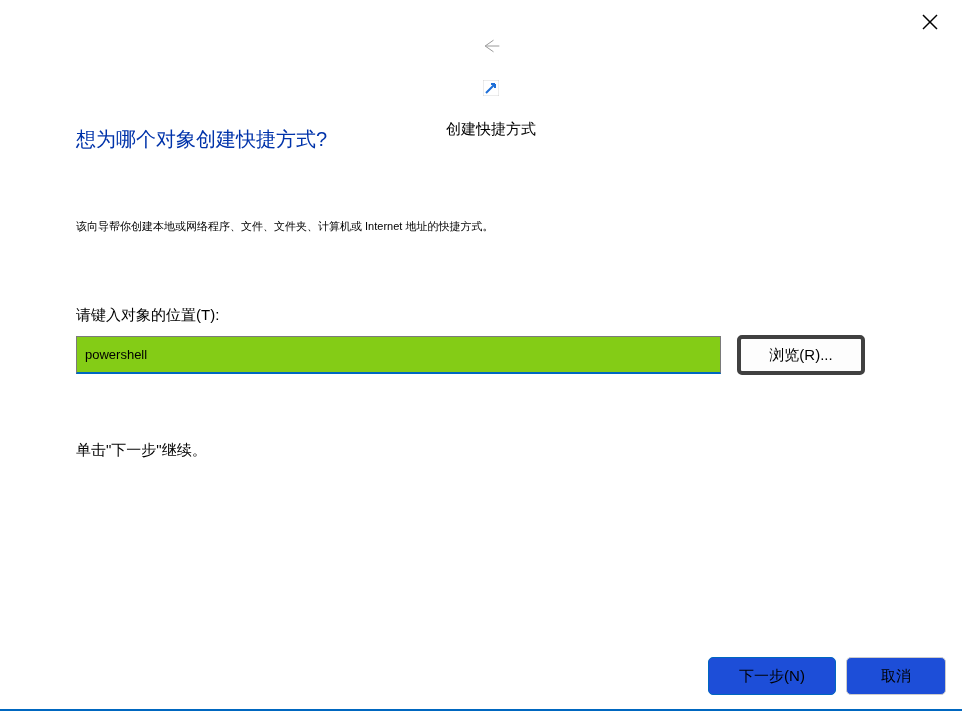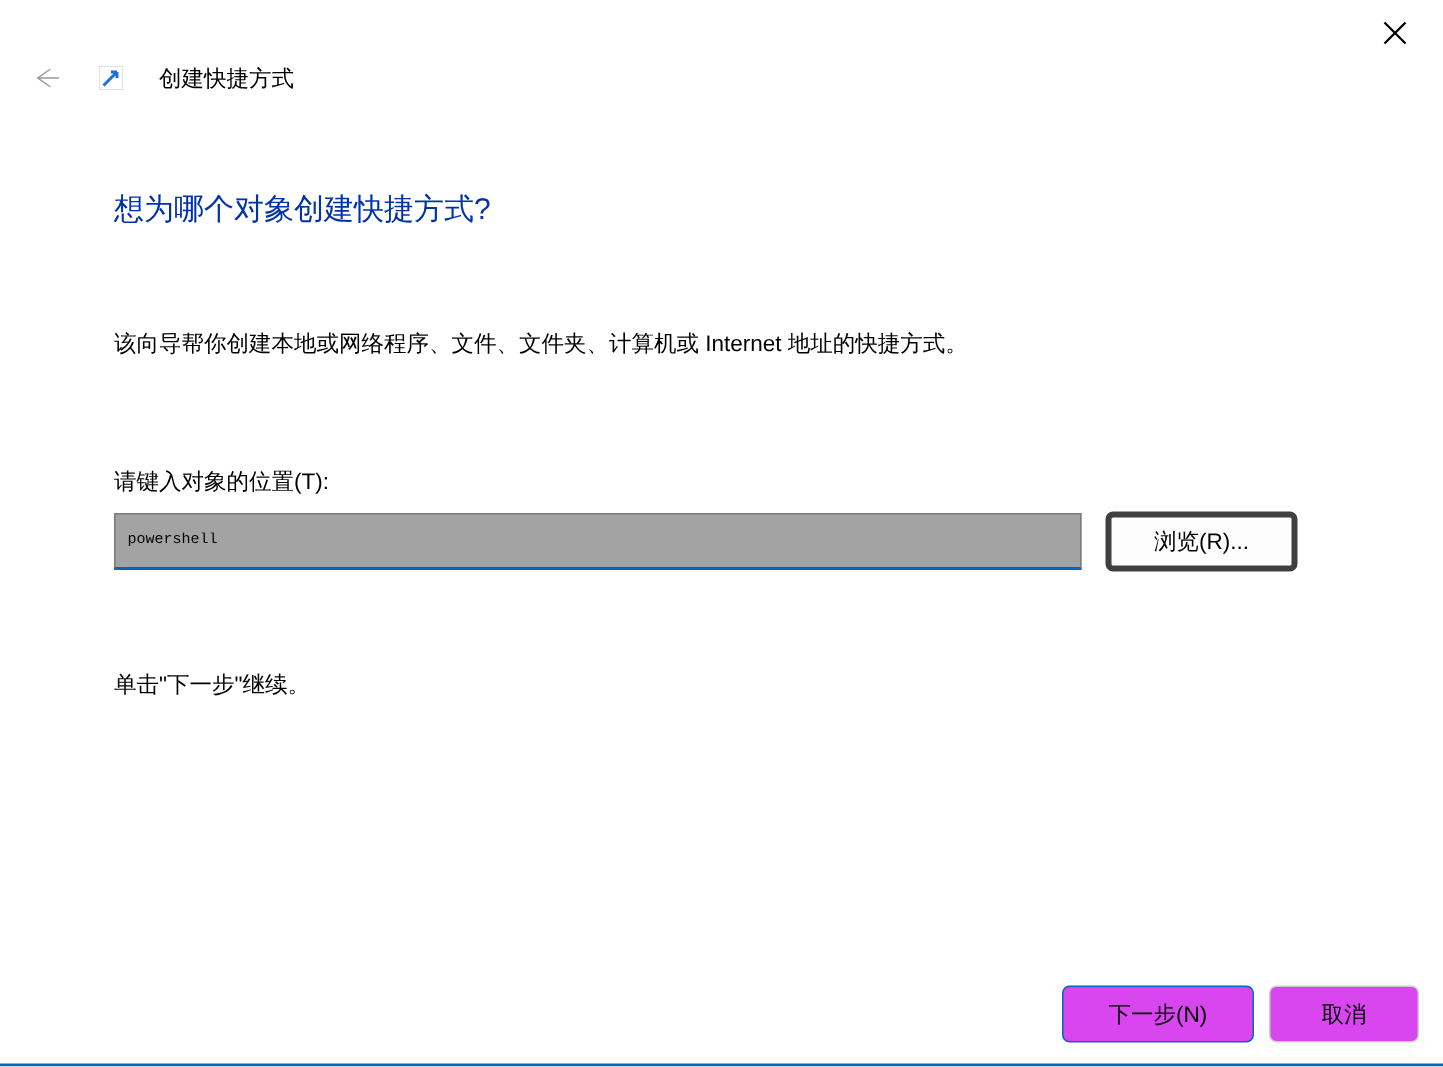--- a/index.html
+++ b/index.html
@@ -34,20 +34,21 @@
     .close-btn svg {
       width: 18px;
       height: 18px;
     }
     .header-row {
       display: flex;
       align-items: center;
       padding-left: 20px;
       height: 32px;
       gap: 24px;
+      flex-direction: column;
     }
     .back-arrow {
       width: 22px;
       height: 22px;
       display: flex;
       align-items: center;
       justify-content: center;
       color: #9a9a9a;
       cursor: pointer;
     }
@@ -77,45 +78,45 @@
       padding-top: 58px;
       margin-left: 19px;
     }
     .heading {
       font-size: 20px;
       color: #0033aa;
       font-weight: 400;
       margin-bottom: 66px;
     }
     .description {
-      font-size: 15px;
+      font-size: 11px;
       color: #000000;
       margin-bottom: 72px;
       line-height: 1.4;
     }
     .location-label {
       font-size: 15px;
       color: #000000;
       margin-bottom: 10px;
     }
     .input-row {
       display: flex;
       align-items: center;
       gap: 16px;
     }
     .location-input {
       width: 645px;
       height: 38px;
       border: 1px solid #7a7a7a;
       border-bottom: 2px solid #0067c0;
       padding: 0 8px;
-      font-size: 10px;
-      font-family: Liberation Mono, monospace;
+      font-size: 13px;
+      font-family: Liberation Sans, sans-serif;
       outline: none;
-      background: #a3a3a3;
+      background: #84cc16;
     }
     .browse-btn {
       width: 128px;
       height: 40px;
       border: 4px solid #404040;
       border-radius: 5px;
       background: #fdfdfd;
       font-size: 15px;
       font-family: inherit;
       cursor: pointer;
@@ -131,21 +132,21 @@
       bottom: 16px;
       right: 16px;
       display: flex;
       gap: 10px;
     }
     .footer-btn {
       width: 128px;
       height: 38px;
       border: 1px solid #cccccc;
       border-radius: 5px;
-      background: #d946ef;
+      background: #1d4ed8;
       font-size: 15px;
       font-family: inherit;
       cursor: pointer;
       color: #000000;
     }
     .footer-btn.primary {
       border: 1px solid #0067c0;
     }
     .bottom-border {
       position: absolute;

